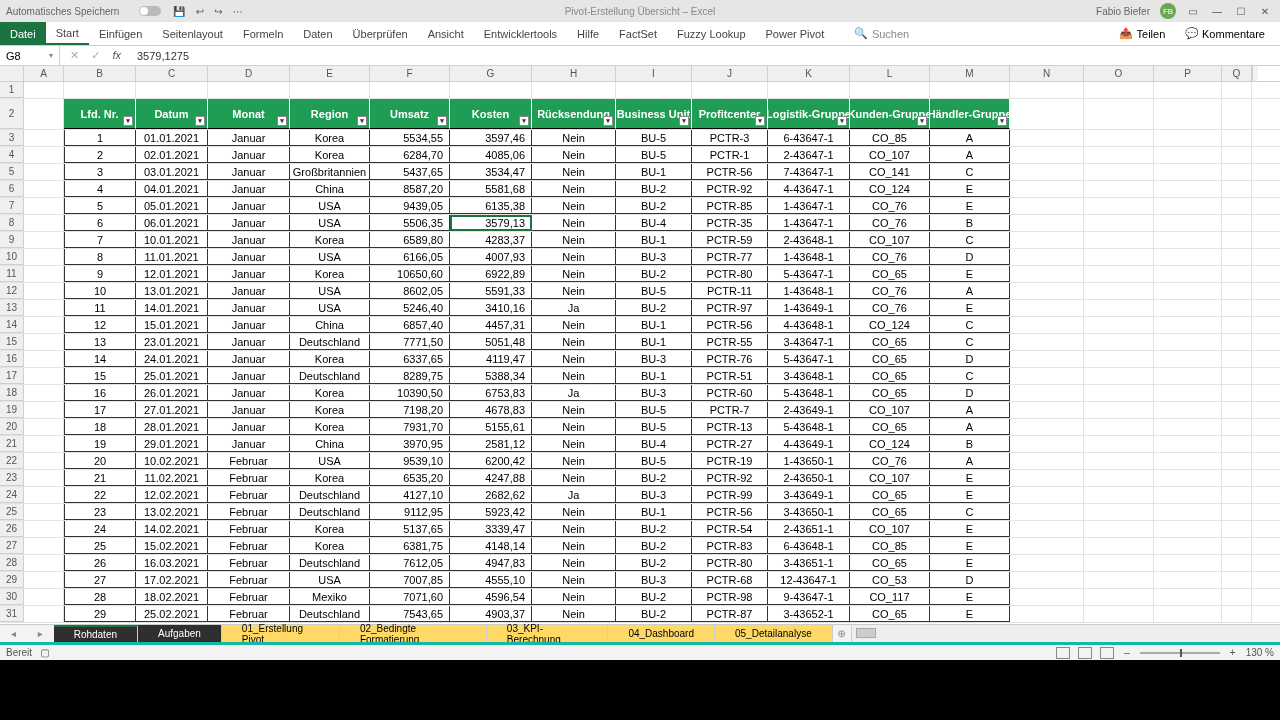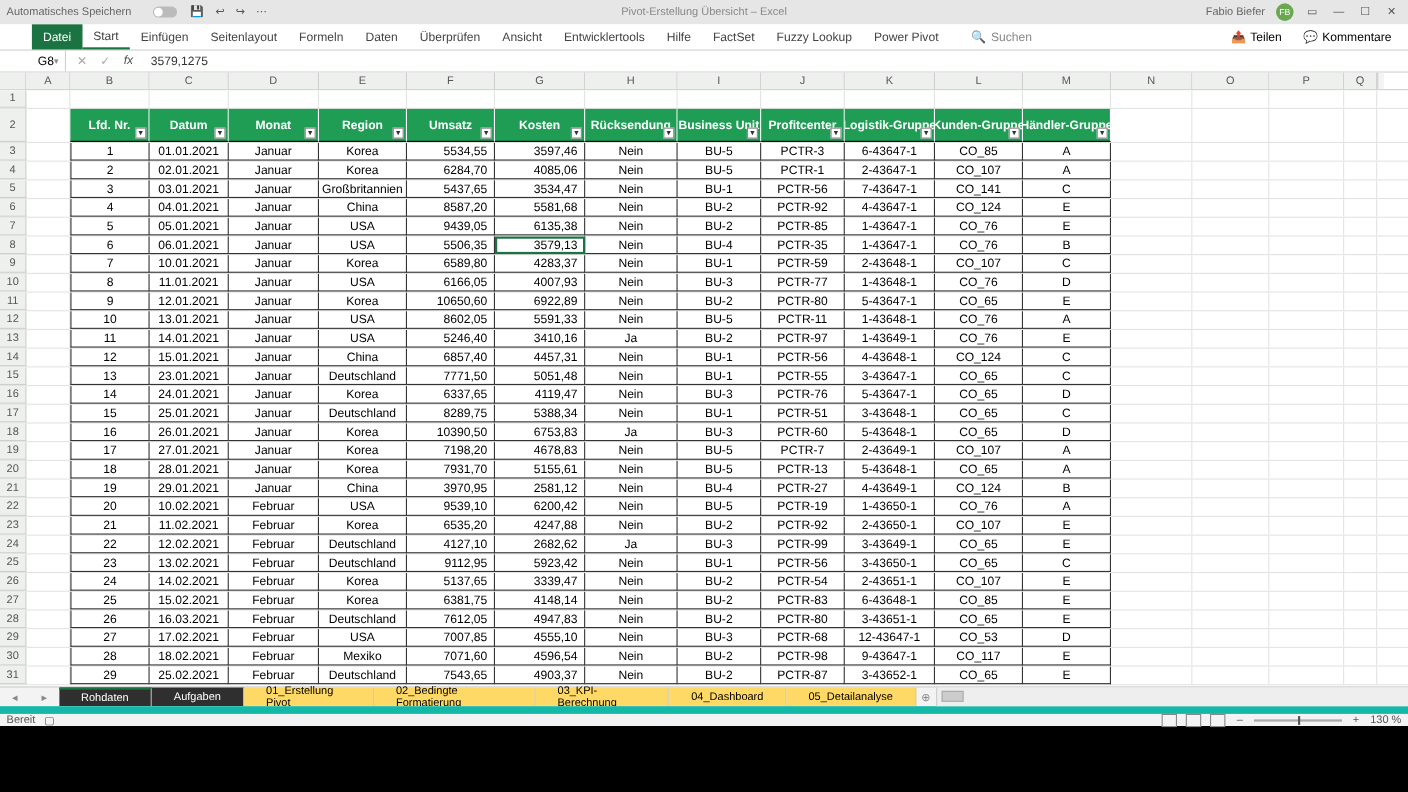--- a/index.html
+++ b/index.html
@@ -12,31 +12,31 @@
   .switch { width: 22px; height: 10px; border-radius: 5px; background: #bbb; position: relative; }
   .switch::after { content: ""; width: 8px; height: 8px; background: #fff; border-radius: 50%; position: absolute; top: 1px; left: 1px; }
   .qat { display: flex; gap: 10px; margin-left: 12px; color: #555; }
   .qat-icon { cursor: pointer; }
   .doc-title { position: absolute; left: 50%; transform: translateX(-50%); color: #888; text-align: center; }
   .title-right { margin-left: auto; display: flex; align-items: center; gap: 10px; padding-right: 8px; }
   .avatar-badge { width: 16px; height: 16px; border-radius: 50%; background: #6aa84f; color: #fff; font-size: 8px; display: flex; align-items: center; justify-content: center; }
   .win-ctrl { width: 14px; text-align: center; cursor: pointer; color: #555; }
 
   
-  .ribbon { height: 24px; background: #fff; border-bottom: 1px solid #d0d0d0; display: flex; align-items: stretch; font-size: 11px; padding-left: 29px; }
+  .ribbon { height: 24px; background: #fff; border-bottom: 1px solid #d0d0d0; display: flex; align-items: stretch; font-size: 11px; }
   .rtab { padding: 0 10px; display: flex; align-items: center; color: #444; cursor: pointer; }
   .rtab.file { background: #1a7340; color: #fff; }
   .rtab.active { border-bottom: 2px solid #1a7340; }
   .search-box { margin-left: 20px; display: flex; align-items: center; color: #888; gap: 4px; }
   .ribbon-right { margin-left: auto; display: flex; align-items: center; gap: 6px; padding-right: 8px; }
   .rbtn { display: flex; align-items: center; gap: 3px; padding: 2px 6px; border: 1px solid transparent; cursor: pointer; }
 
   
   .fbar { height: 20px; border-bottom: 1px solid #d0d0d0; display: flex; align-items: center; font-size: 11px; }
-  .namebox { width: 60px; padding: 0 6px; border-right: 1px solid #d0d0d0; height: 100%; display: flex; align-items: center; justify-content: flex-end; }
+  .namebox { width: 60px; padding: 0 6px; border-right: 1px solid #d0d0d0; height: 100%; display: flex; align-items: center; justify-content: space-between; }
   .namebox .dd { font-size: 8px; color: #888; }
   .fb-icons { display: flex; gap: 12px; padding: 0 10px; color: #aaa; font-size: 11px; }
   .fx { font-style: italic; color: #555; }
   .formula { padding-left: 6px; color: #333; }
 
   
   .colhdr { height: 16px; display: flex; border-bottom: 1px solid #cfcfcf; font-size: 10px; color: #555; }
   .corner, .rowhdr { width: 24px; background: #eef0ee; border-right: 1px solid #cfcfcf; }
   .ch { border-right: 1px solid #cfcfcf; background: #eef0ee; display: flex; align-items: center; justify-content: center; }
 
@@ -63,21 +63,21 @@
   .wstabs .nav { width: 30px; display: flex; align-items: center; justify-content: center; color: #888; }
   .wtab { padding: 0 20px; display: flex; align-items: center; border-right: 1px solid #ccc; cursor: pointer; background: #fff; }
   .wtab.dark { background: #2f2f2f; color: #fff; }
   .wtab.yellow { background: #ffd966; color: #000; }
   .wtab.active { border-top: 2px solid #1a7340; }
   .addtab { width: 20px; display: flex; align-items: center; justify-content: center; color: #888; cursor: pointer; }
   .hscroll { margin-left: auto; width: 480px; background: #eee; border-left: 1px solid #ccc; position: relative; }
   .hscroll .thumb { position: absolute; left: 4px; top: 3px; height: 10px; width: 20px; background: #ccc; border: 1px solid #aaa; }
 
   
-  .status { height: 18px; background: #f3f3f3; border-top: 7px solid #14b8a6; display: flex; align-items: center; font-size: 10px; color: #555; padding: 0 6px; }
+  .status { height: 18px; background: #f3f3f3; border-top: 3px solid #14b8a6; display: flex; align-items: center; font-size: 10px; color: #555; padding: 0 6px; }
   .status .right { margin-left: auto; display: flex; align-items: center; gap: 10px; }
   .view-icons { display: flex; gap: 8px; }
   .view-icons span { width: 14px; height: 12px; border: 1px solid #888; display: inline-block; }
   .zoom-slider { width: 80px; height: 2px; background: #aaa; position: relative; }
   .zoom-slider::after { content: ""; position: absolute; top: -3px; left: 50%; width: 2px; height: 8px; background: #555; }
 
   
   .cA  { width: 40px; }
   .cB  { width: 72px; }
   .cC  { width: 72px; }

